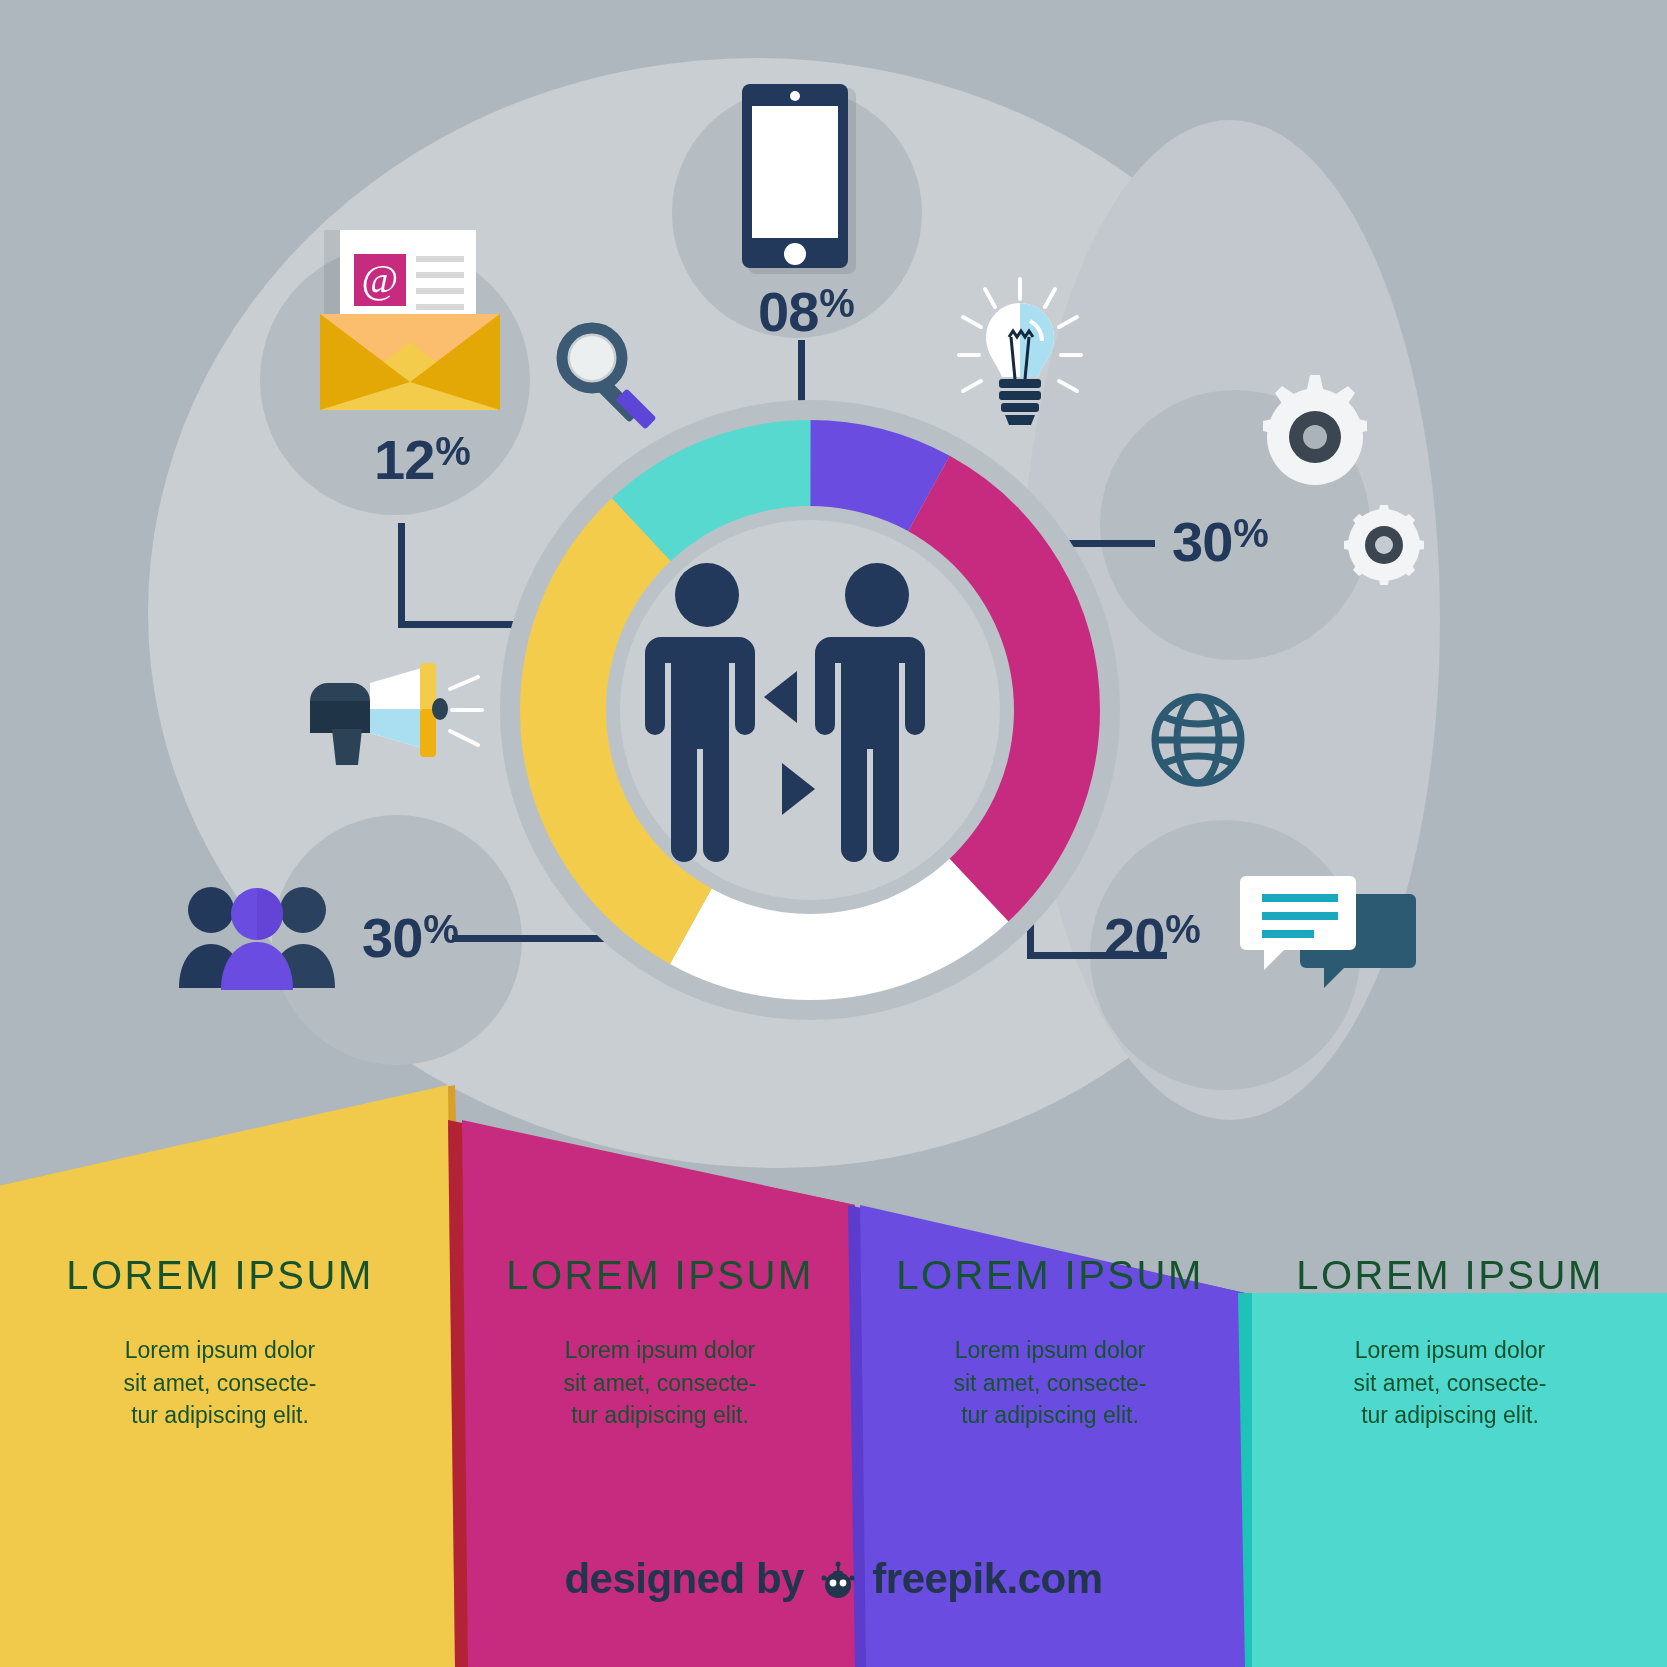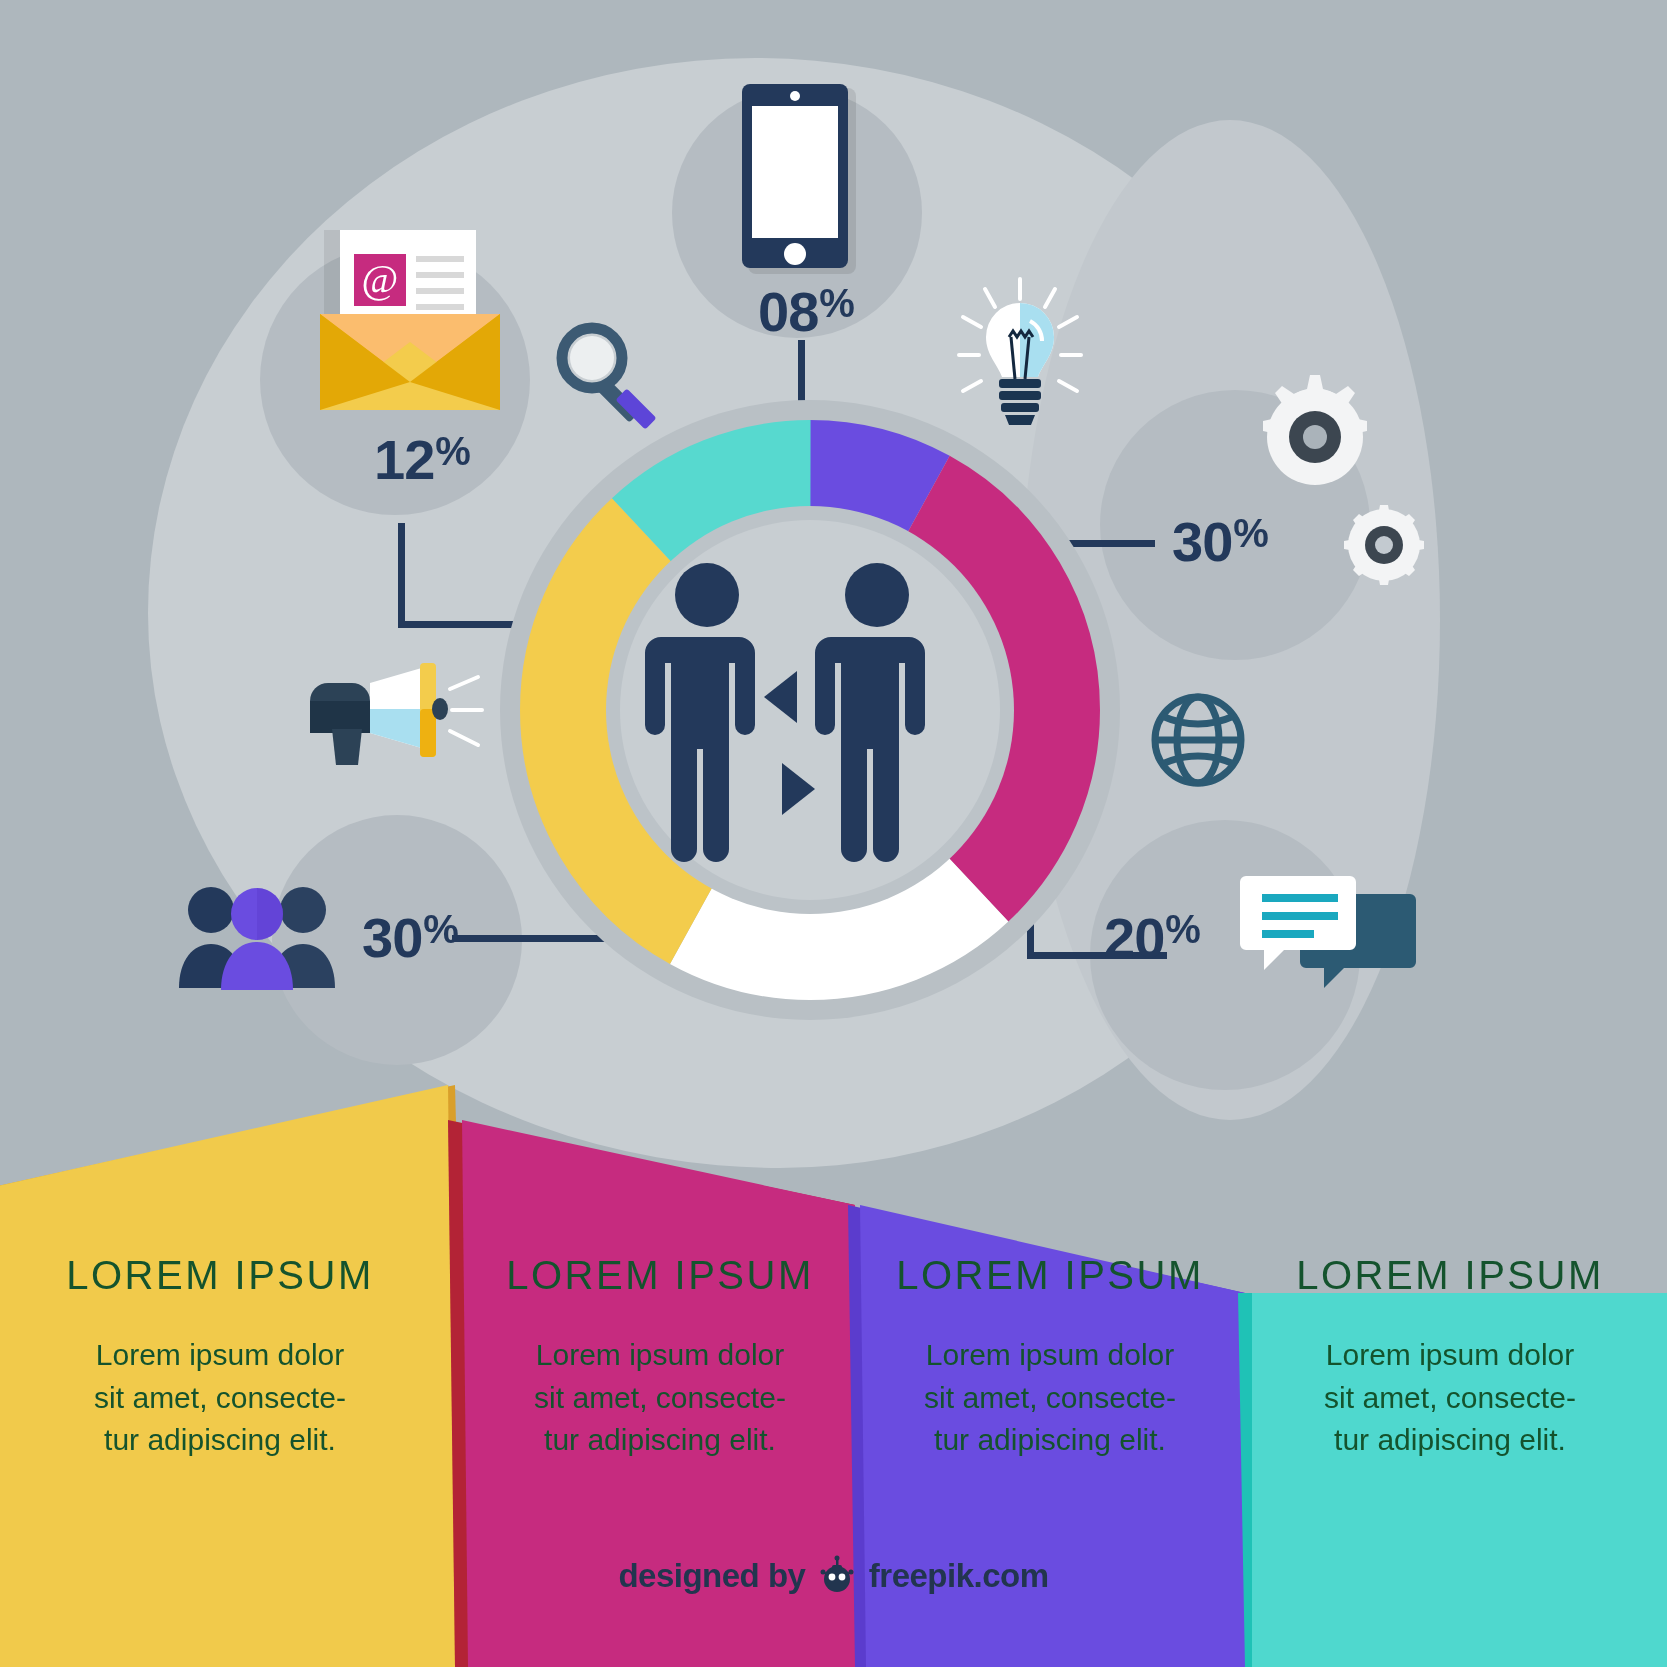--- a/index.html
+++ b/index.html
@@ -93,31 +93,31 @@
     color: #14532d;
   }
   .panel .title {
     font-size: 40px;
     letter-spacing: 2.5px;
     font-weight: normal;
     white-space: nowrap;
     margin-bottom: 36px;
   }
   .panel .body {
-    font-size: 30px;
+    font-size: 23px;
     line-height: 1.42;
     white-space: pre-line;
   }
 
   
   .footer {
     left: 0; top: 1555px; width: 1667px;
     text-align: center;
     color: #22354f;
-    font-size: 33px;
+    font-size: 42px;
     font-weight: bold;
     letter-spacing: -0.5px;
   }
   .footer .fp-icon { display: inline-block; vertical-align: -6px; margin: 0 4px; }
 
   svg { display: block; overflow: visible; }
 </style>
 </head>
 <body>
 

